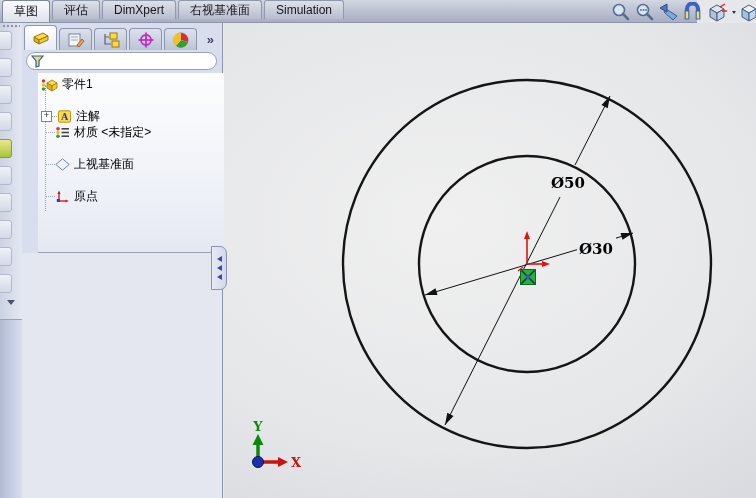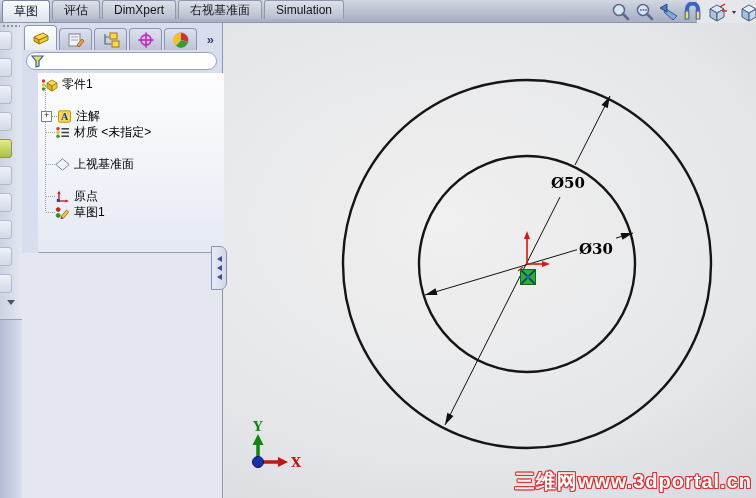--- a/index.html
+++ b/index.html
@@ -245,30 +245,20 @@
       <svg class="ticon" width="15" height="13" viewBox="0 0 15 13">
         <line x1="4" y1="11" x2="4" y2="2" stroke="#d02020" stroke-width="1.4"></line>
         <polygon points="4,0.5 2.4,4 5.6,4" fill="#d02020"></polygon>
         <line x1="4" y1="11" x2="12" y2="11" stroke="#d02020" stroke-width="1.4"></line>
         <polygon points="13.8,11 10.5,9.4 10.5,12.6" fill="#d02020"></polygon>
         <rect x="1.8" y="9" width="3" height="3" fill="#2a44b0"></rect>
       </svg>
       <span class="tlabel">原点</span>
     </div>
 
-    <div class="trow" style="top:131px">
-      <span class="stub"></span>
-      <svg class="ticon" width="15" height="13" viewBox="0 0 15 13">
-        <circle cx="3.2" cy="3.6" r="2" fill="#e02020" stroke="#801010" stroke-width="0.5"></circle>
-        <circle cx="3.2" cy="9.4" r="2" fill="#20a020" stroke="#106010" stroke-width="0.5"></circle>
-        <polygon points="6,10.5 11.5,4 13.8,6 8.3,12.5" fill="#f0c040" stroke="#907010" stroke-width="0.8"></polygon>
-        <polygon points="6,10.5 8.3,12.5 5.5,13" fill="#444"></polygon>
-      </svg>
-      <span class="tlabel">草图1</span>
-    </div>
   </div>
 
   <div class="panel-low"></div>
 </div>
 
 <div class="splittab">
   <span class="arrl"></span>
   <span class="arrl"></span>
   <span class="arrl"></span>
 </div>
@@ -314,14 +304,13 @@
       <line x1="34" y1="439" x2="34" y2="420" stroke="#0a8a0a" stroke-width="3.5"></line>
       <polygon points="34,411 28.5,422 39.5,422" fill="#0a8a0a"></polygon>
       <text class="triadtext" x="34" y="408" text-anchor="middle" fill="#0a8a0a">Y</text>
       <line x1="34" y1="439" x2="55" y2="439" stroke="#cc1111" stroke-width="3.5"></line>
       <polygon points="64,439 54,434 54,444" fill="#cc1111"></polygon>
       <text class="triadtext" x="67" y="444" fill="#cc1111">X</text>
       <circle cx="34" cy="439" r="5.5" fill="#1a2fae" stroke="#0a1060" stroke-width="1"></circle>
     </g>
   </svg>
 
-  <div class="watermark">三维网www.3dportal.cn</div>
 </div>
 
 </body></html>

